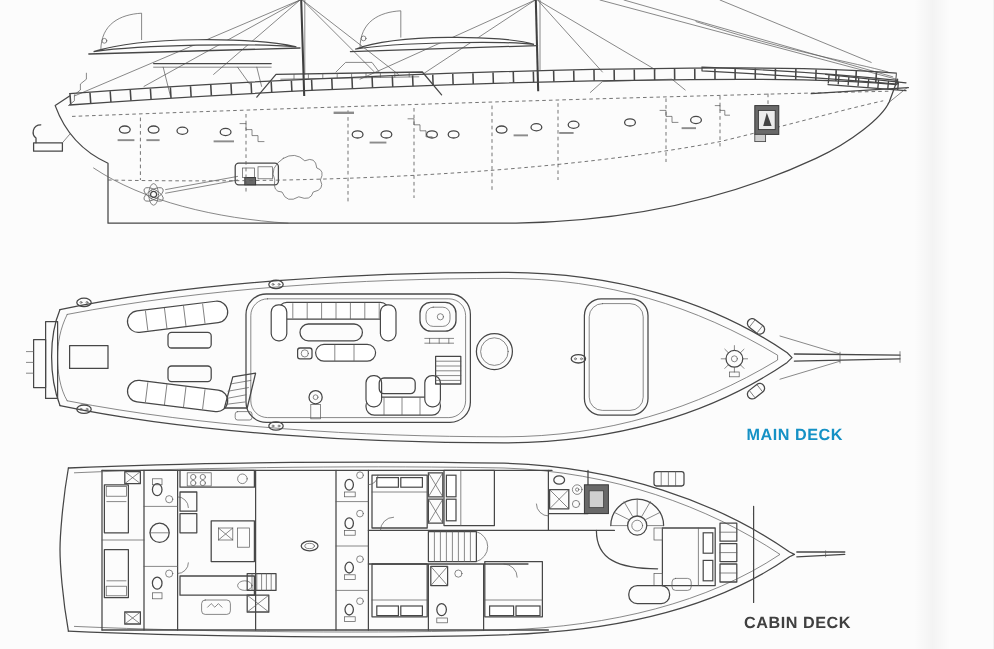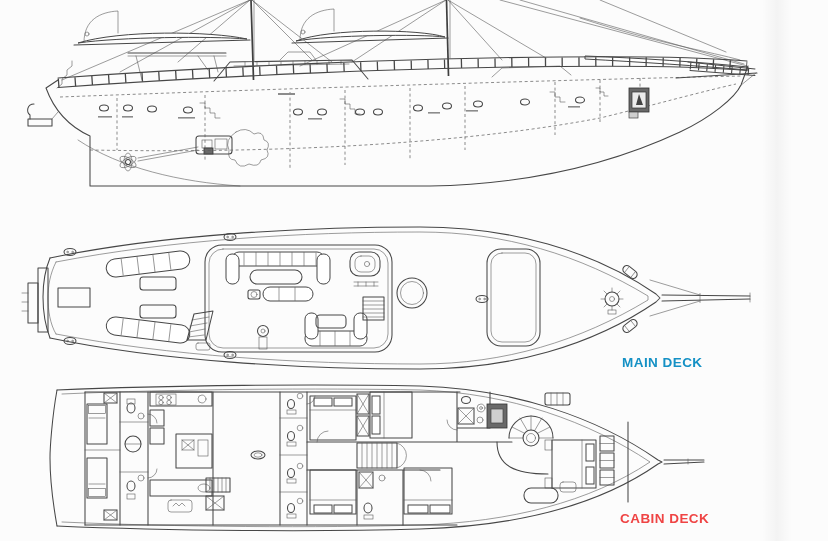--- a/index.html
+++ b/index.html
@@ -454,16 +454,16 @@
       <path class="fn" d="M317,64 A11,11 0 0 1 328,53"></path>
       <path class="fn" d="M420,92 A11,11 0 0 1 431,103"></path>
       <path class="fn" d="M457,52 A10,10 0 0 1 447,42"></path>
       <path class="fn" d="M148,36 A9,9 0 0 1 157,45"></path>
       <path class="fn" d="M148,100 A9,9 0 0 0 157,91"></path>
       <path class="fn" d="M307,26 A8,8 0 0 0 315,18"></path>
     </g>
   </svg>
 
   <div class="deck-label" style="left: 622px; top: 355px; color: rgb(21, 145, 197);">MAIN DECK</div>
-  <div class="deck-label" style="left: 620px; top: 511px; color: #ef4444;">CABIN DECK</div>
+  <div class="deck-label" style="left: 620px; top: 511px; color: #404040;">CABIN DECK</div>
 
   <div class="scan-streak"></div>
 </div>
 
 </body></html>

